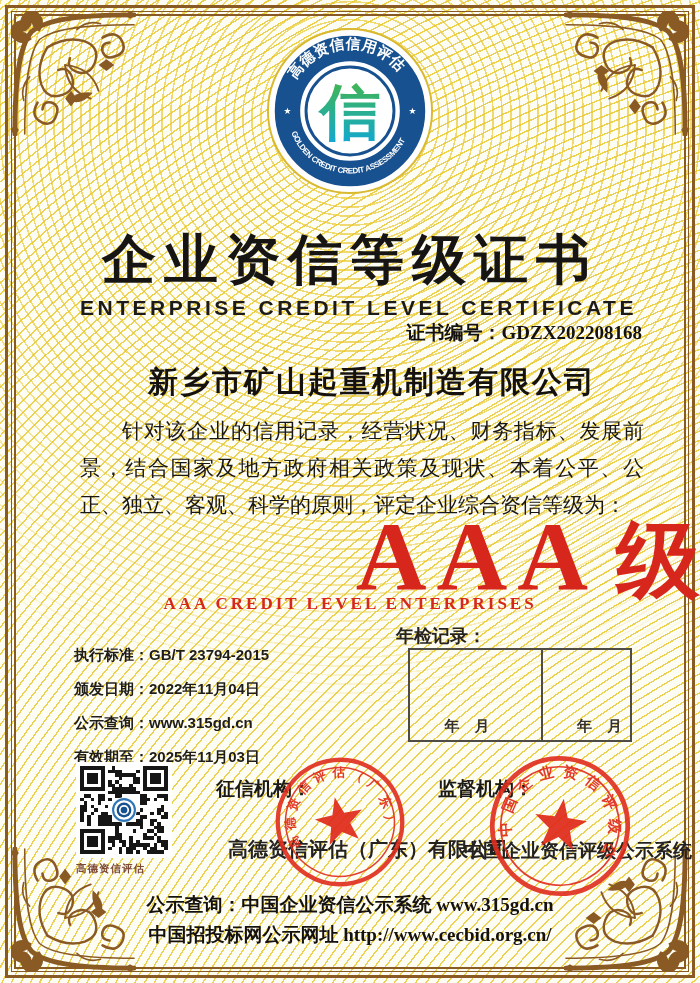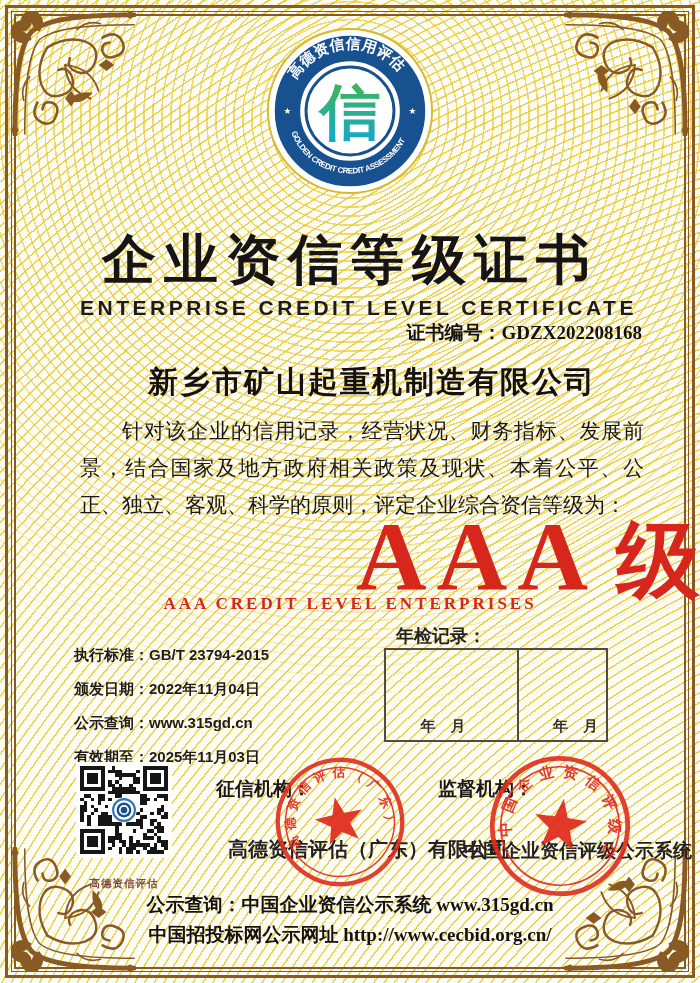--- a/index.html
+++ b/index.html
@@ -51,30 +51,30 @@
   .grade-cn{font-family:"Liberation Serif","DejaVu Serif",serif;font-weight:900;
     font-size:84px;margin-left:18px;}
   .grade-sub{left:0;right:0;top:594px;text-align:center;
     font-family:"Liberation Serif","DejaVu Serif",serif;font-weight:700;
     font-size:17px;letter-spacing:3px;}
 
   .fields{left:74px;top:638px;font-size:15px;font-weight:600;color:#1f1d1a;}
   .fields .row{line-height:34px;white-space:nowrap;}
 
   .insp-label{left:396px;top:624px;font-size:18px;font-weight:600;color:#26231f;}
-  .insp-box{left:384px;top:648px;width:220px;height:90px;border:2px solid #4f4b45;
+  .insp-box{left:408px;top:648px;width:220px;height:90px;border:2px solid #4f4b45;
     display:flex;background:transparent;gap:43px;}
   .insp-cell{flex:1;position:relative;}
   .insp-cell + .insp-cell{border-left:2px solid #4f4b45;}
   .insp-ym{position:absolute;right:8px;bottom:4px;font-size:15px;font-weight:600;color:#33302b;}
   .insp-ym .m{margin-left:15px;}
 
   .qr-wrap{left:76px;top:762px;width:96px;}
   .qr-box{width:88px;height:88px;background:#fff;padding:4px;margin:0 auto;}
-  .qr-caption{margin-top:19px;text-align:center;font-size:10.5px;letter-spacing:1px;
+  .qr-caption{margin-top:4px;font-size:10.5px;letter-spacing:1px;
     color:#7d4a38;font-weight:600;font-family:Liberation Serif, serif;}
 
   .seal-label{top:776px;font-size:19px;font-weight:700;color:#1c1a17;z-index:1;}
   .seal-label.l{left:216px;}
   .seal-label.r{left:438px;}
   .org-name{top:836px;font-size:20px;font-weight:700;color:#242220;z-index:1;white-space:nowrap;}
   .org-name.l{left:228px;}
   .org-name.r{left:464px;font-size:19px;top:838px;}
   .stamp{position:absolute;z-index:5;opacity:.9;}
   .stamp.l{left:272px;top:754px;width:136px;height:136px;transform:rotate(-12deg);}

